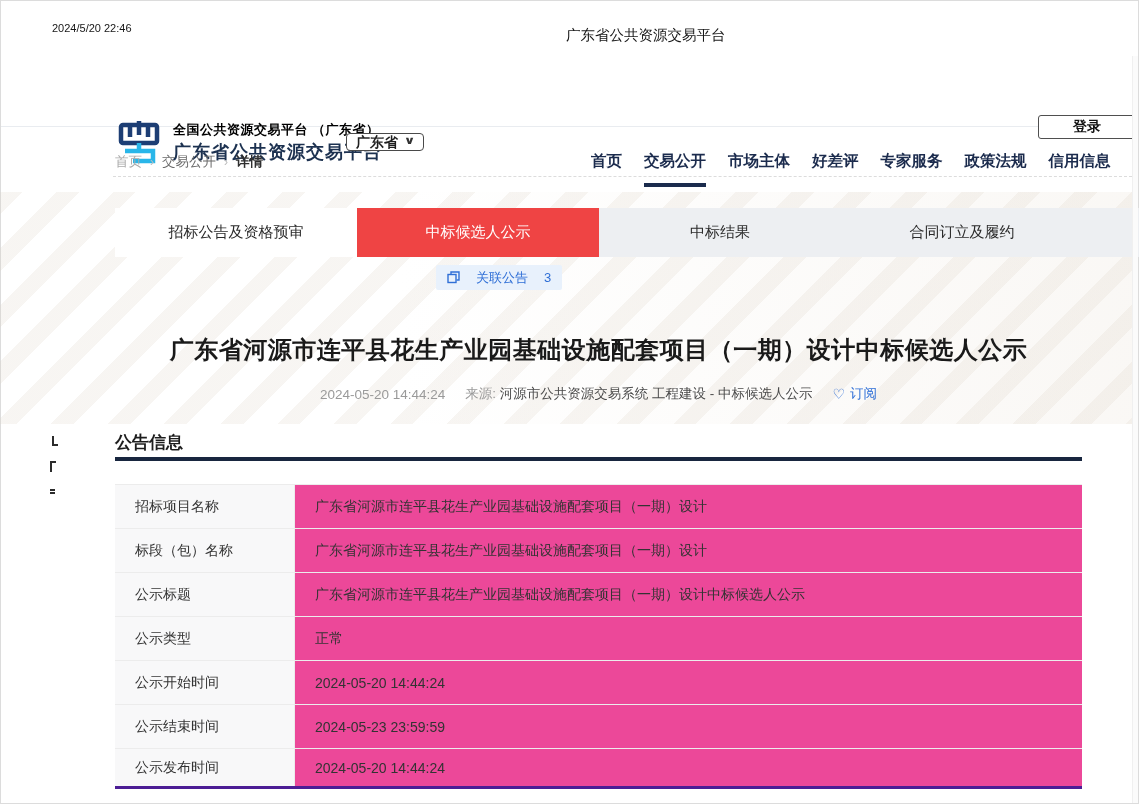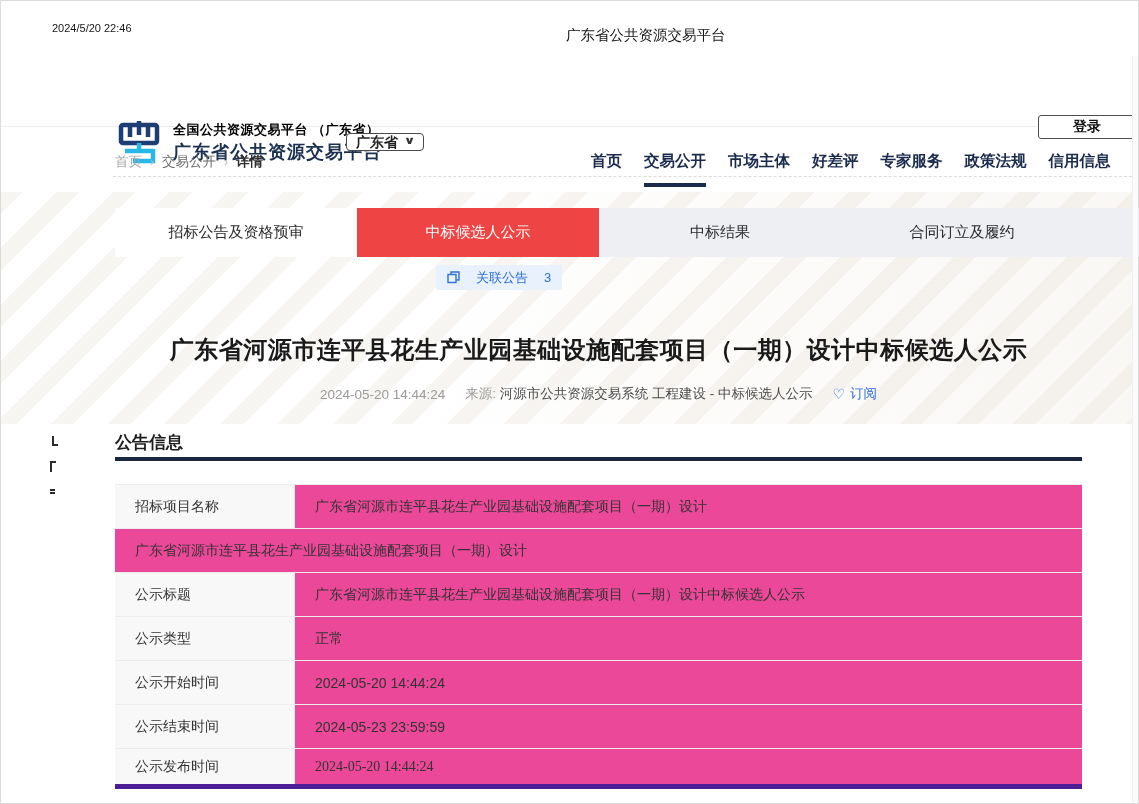--- a/index.html
+++ b/index.html
@@ -59,21 +59,21 @@
   .meta-source-label { color:#9a9a9a; }
   .meta-source-value { color:#4a4a4a; }
   .subscribe { color:#2f6fd6; display:inline-flex; align-items:center; gap:5px; cursor:pointer; }
   .heart { font-size:14px; }
   
   .section-title { position:absolute; left:115px; top:431px; font-size:17px; font-weight:bold; color:#1d1d1d; }
   .section-bar { position:absolute; left:115px; width:967px; top:457px; height:4px; background:#18263f; }
   
   .info-table { position:absolute; left:115px; top:484px; width:967px; border-top:1px solid #ececec; }
   .row { display:flex; height:44px; border-bottom:1px solid #ececec; }
-  .row:last-child { height:40px; border-bottom:5px solid #4c1d95;font-family:Liberation Serif, serif; }
+  .row:last-child { height:40px; border-bottom:3px solid #4c1d95; }
   .cell-label { width:180px; background:#f8f8f9; border-right:1px solid #ececec;
     display:flex; align-items:center; padding-left:20px; font-size:14px; color:#333; }
   .cell-value { flex:1; background:#ec4899; display:flex; align-items:center; padding-left:20px; font-size:14px; color:#333; }
   
   .frag { position:absolute; width:6px; height:10px; }
   .frag-1 { left:52px; top:436px; border-left:2px solid #2c2c2c; border-bottom:2px solid #2c2c2c; }
   .frag-2 { left:50px; top:461px; border-left:2px solid #2c2c2c; border-top:2px solid #2c2c2c; height:11px; }
   .frag-3 { left:50px; top:489px; height:5px; border-top:2px solid #2c2c2c; border-bottom:2px solid #2c2c2c; width:5px; }
   .right-gutter { position:absolute; right:1px; top:56px; bottom:1px; width:6px; background:#fbfbfb; border-left:1px solid #f0f0f0; }
 </style>
@@ -156,20 +156,21 @@
 
 <div class="section-title">公告信息</div>
 <div class="section-bar"></div>
 
 <div class="info-table">
   <div class="row">
     <div class="cell-label">招标项目名称</div>
     <div class="cell-value">广东省河源市连平县花生产业园基础设施配套项目（一期）设计</div>
   </div>
   <div class="row">
+    <div class="cell-label">标段（包）名称</div>
     <div class="cell-value">广东省河源市连平县花生产业园基础设施配套项目（一期）设计</div>
   </div>
   <div class="row">
     <div class="cell-label">公示标题</div>
     <div class="cell-value">广东省河源市连平县花生产业园基础设施配套项目（一期）设计中标候选人公示</div>
   </div>
   <div class="row">
     <div class="cell-label">公示类型</div>
     <div class="cell-value">正常</div>
   </div>

